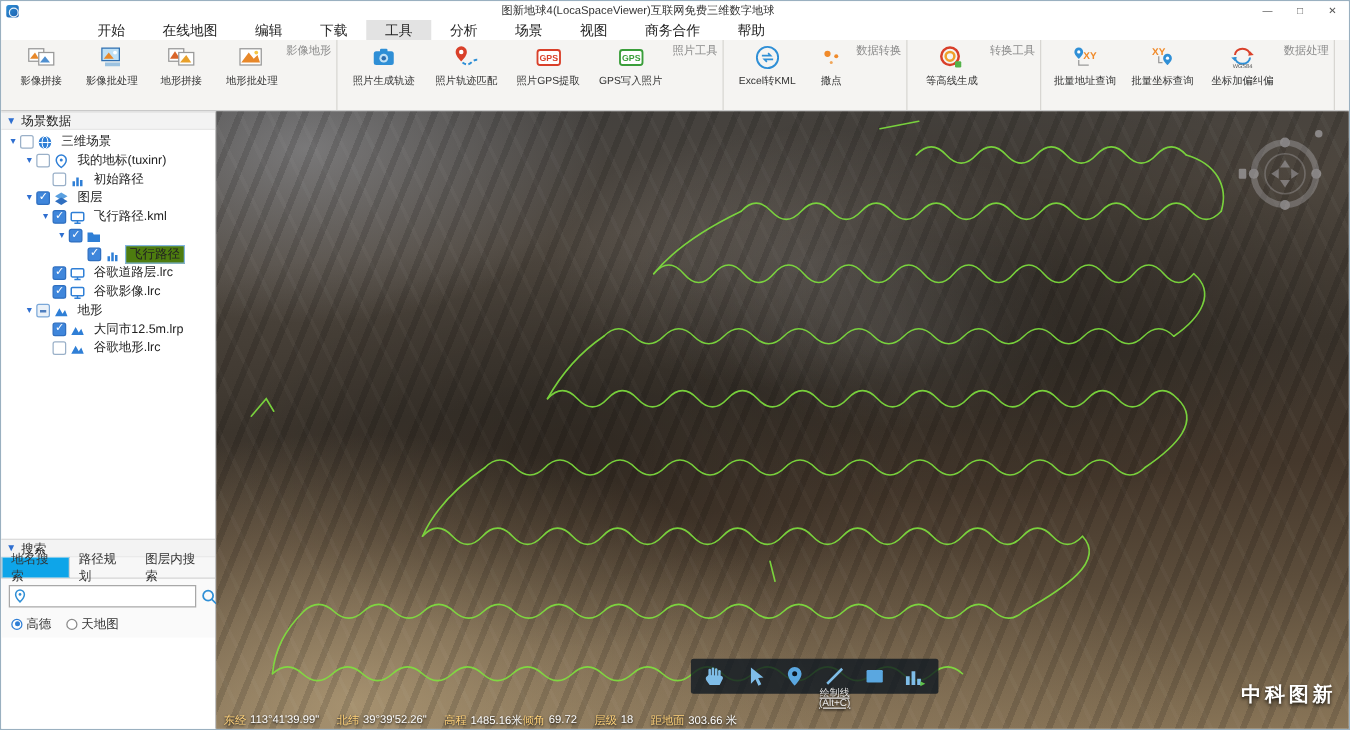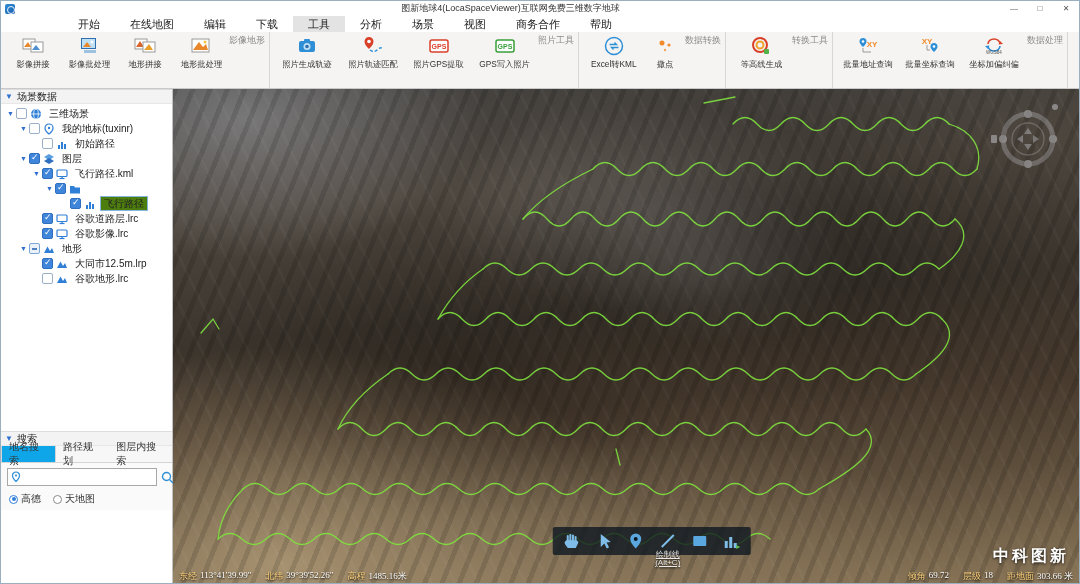--- a/index.html
+++ b/index.html
@@ -101,22 +101,22 @@
     padding:3px 8px; gap:10px; }
   .mtool { width:22px; height:22px; display:flex; align-items:center; justify-content:center; cursor:default; position:relative; }
   .mtool-tip { position:absolute; top:21px; left:50%; transform:translateX(-50%);
     font-size:8px; color:#e8e8e8; text-align:center; line-height:8px; white-space:nowrap;
     text-shadow:0 1px 2px #000;text-decoration:underline; }
 
   .watermark { position:absolute; right:10px; bottom:16px; font-size:16px; font-weight:bold;
     color:#fff; letter-spacing:3px; text-shadow:0 1px 3px rgba(0,0,0,.8); }
 
   .statusbar { position:absolute; left:0; right:0; bottom:0; height:14px; display:flex;
-    align-items:center; font-size:9px; padding:0 6px; justify-content:space-between;
-    text-shadow:0 1px 2px rgba(0,0,0,.95);font-family:Liberation Serif, serif; }
+    align-items:center; font-size:9px; padding:0 6px; 
+    text-shadow:0 1px 2px rgba(0,0,0,.95); }
   .stat-group { display:flex; gap:14px; }
   .stat-item { display:flex; gap:3px; }
   .stat-item .sl { color:#ffd27a; }
   .stat-item .sv { color:#fff; }
 </style>
 </head>
 <body>
 
 <div class="window">
 

